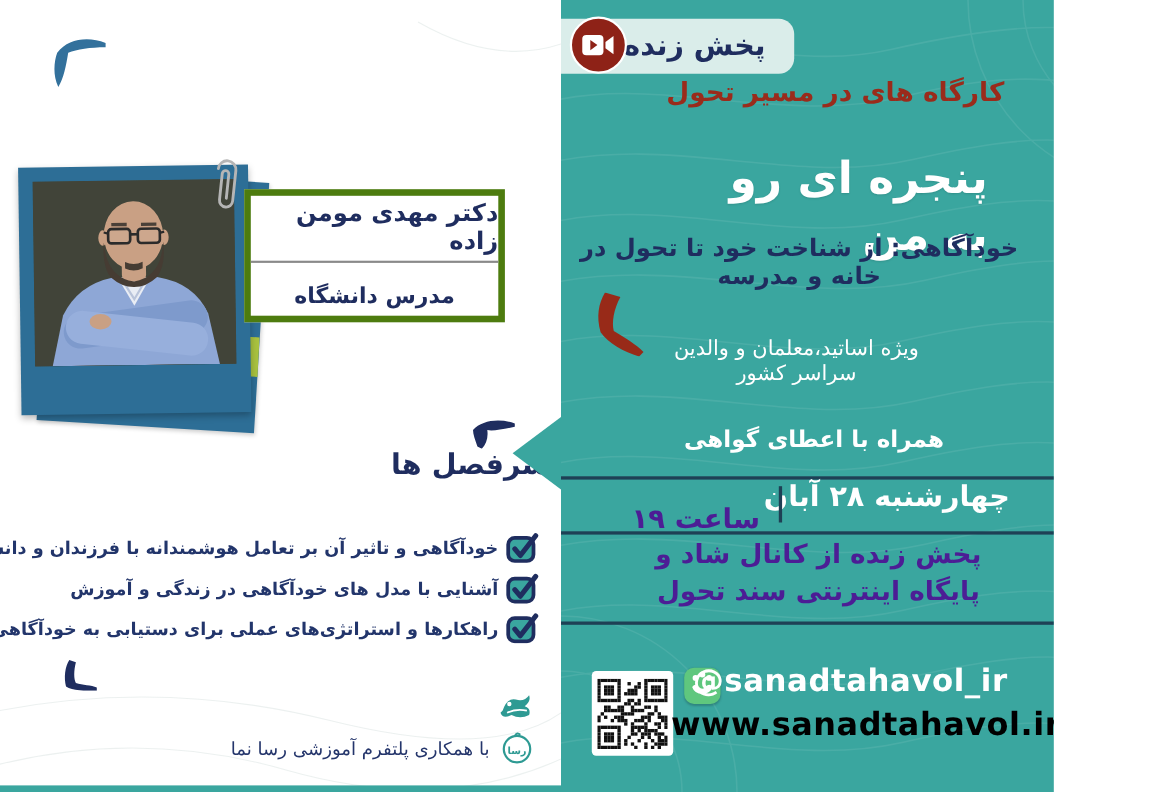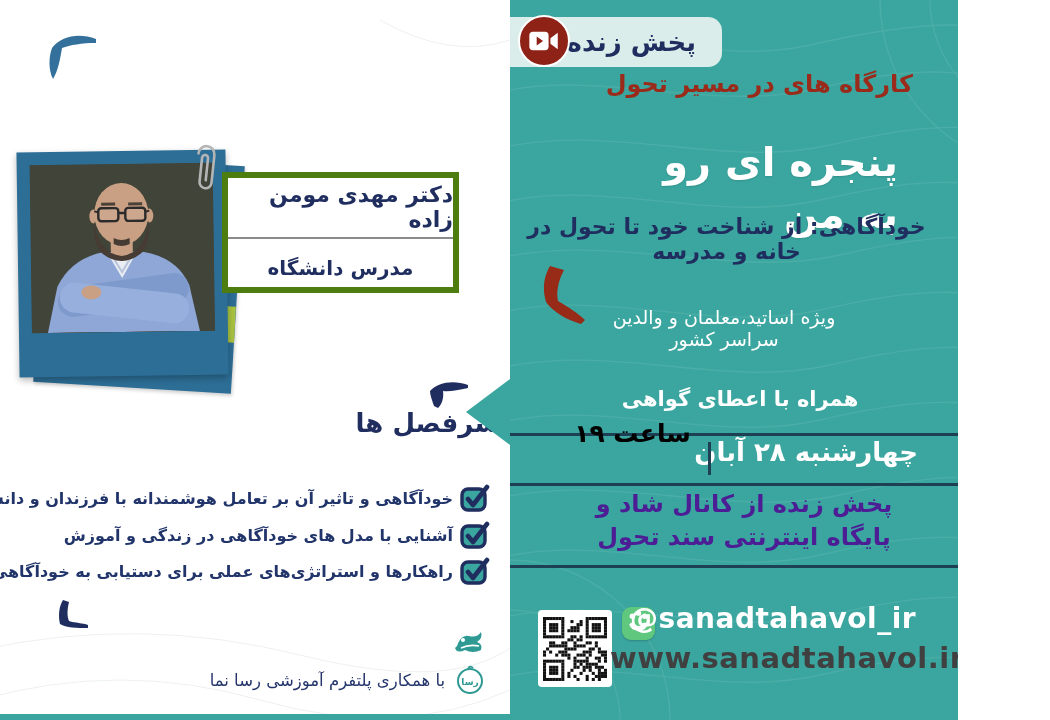--- a/index.html
+++ b/index.html
@@ -32,30 +32,30 @@
   .main-title{position:absolute;left:150px;right:60px;top:136px;direction:rtl;color:#ffffff;font-weight:800;font-size:40px;line-height:1.3;text-shadow:0 1px 2px rgba(0,0,0,0.12);}
   .subtitle{position:absolute;left:10px;right:25px;top:214px;text-align:center;direction:rtl;color:#1F2D5F;font-weight:800;font-size:22px;}
   .audience{position:absolute;left:95px;right:115px;top:306px;text-align:center;direction:rtl;color:#ffffff;font-weight:500;font-size:19px;}
   .cert-row{position:absolute;left:150px;right:130px;top:374px;display:flex;direction:rtl;align-items:center;justify-content:center;gap:8px;}
   .cert-text{color:#ffffff;font-weight:800;font-size:21px;direction:rtl;white-space:nowrap;}
 
   
   .band-line{position:absolute;left:0;right:0;height:3px;background:#1E4055;}
   .line-top{top:433px;} .line-mid{top:483px;} .line-bot{top:565px;}
   .schedule-date{position:absolute;top:437px;left:230px;right:40px;text-align:center;direction:rtl;color:#fff;font-weight:800;font-size:26px;white-space:nowrap;}
-  .schedule-time{position:absolute;top:419px;left:55px;width:135px;text-align:center;direction:rtl;color:#000000;font-weight:800;font-size:25px;white-space:nowrap;}
+  .schedule-time{position:absolute;top:457px;left:55px;width:135px;text-align:center;direction:rtl;color:#4c1d95;font-weight:800;font-size:25px;white-space:nowrap;}
   .schedule-divider{position:absolute;top:442px;left:198px;width:3px;height:33px;background:#1E4055;}
   .broadcast-1{position:absolute;top:490px;left:20px;right:0;text-align:center;direction:rtl;color:#4c1d95;font-weight:800;font-size:24px;}
   .broadcast-2{position:absolute;top:523px;left:20px;right:0;text-align:center;direction:rtl;color:#4c1d95;font-weight:800;font-size:24px;}
 
   
   .qr-box{position:absolute;left:28px;top:610px;width:74px;height:77px;background:#ffffff;border-radius:4px;display:flex;align-items:center;justify-content:center;}
   .shad-icon{position:absolute;left:112px;top:607px;width:33px;height:33px;border-radius:9px;background:#5FC77E;display:flex;align-items:center;justify-content:center;box-shadow:0 1px 2px rgba(0,0,0,.2);}
   .handle{position:absolute;top:602px;left:120px;right:85px;text-align:center;color:#fff;font-weight:800;font-size:28px;letter-spacing:.5px;white-space:nowrap;}
-  .web1{position:absolute;top:641px;left:100px;right:50px;text-align:center;color:#404040;font-weight:800;font-size:29px;letter-spacing:.5px;white-space:nowrap;}
+  .web1{position:absolute;top:641px;left:100px;right:50px;text-align:center;color:#000000;font-weight:800;font-size:29px;letter-spacing:.5px;white-space:nowrap;}
   .web2{position:absolute;top:679px;left:100px;right:60px;text-align:center;color:#fff;font-weight:800;font-size:28px;letter-spacing:.5px;white-space:nowrap;}
 
   
   .mark{position:absolute;}
 
   
   .back-card{position:absolute;left:40px;top:160px;width:198px;height:228px;background:#2D6E96;transform:rotate(3.5deg);box-shadow:1px 2px 4px rgba(0,0,0,.2);}
   .green-chip{position:absolute;left:209px;top:306px;width:26px;height:36px;background:#A9C23F;transform:rotate(3deg);}
   .polaroid{position:absolute;left:18px;top:151px;width:209px;height:225px;background:#2D6E96;transform:rotate(-0.8deg);box-shadow:0 3px 7px rgba(0,0,0,.28);}
   .photo{position:absolute;left:13px;top:13px;width:183px;height:168px;background:#44483C;overflow:hidden;}

